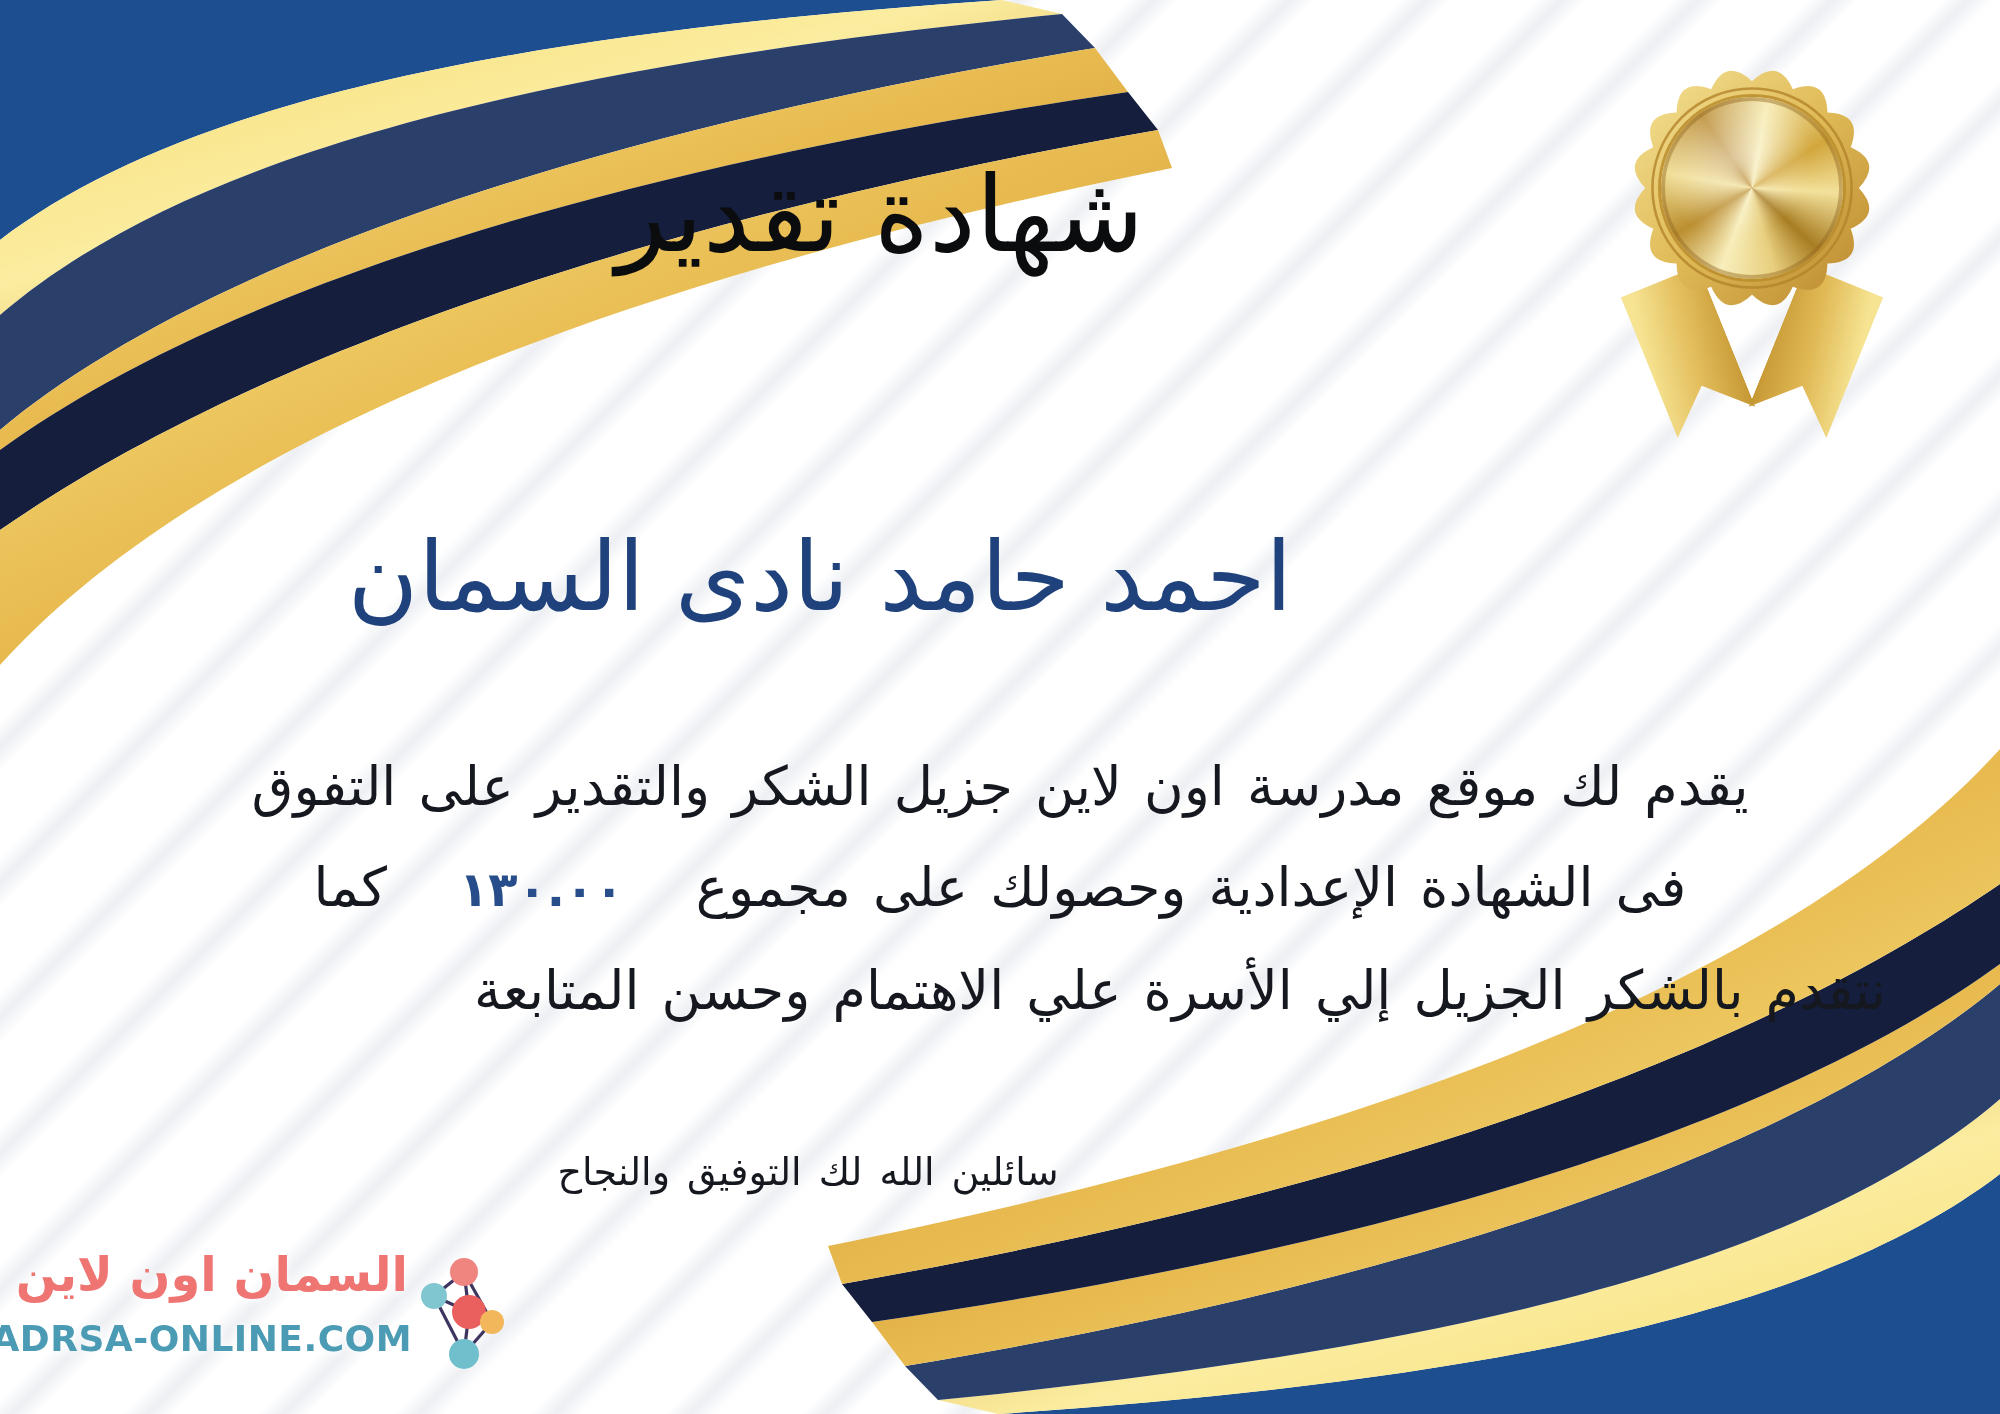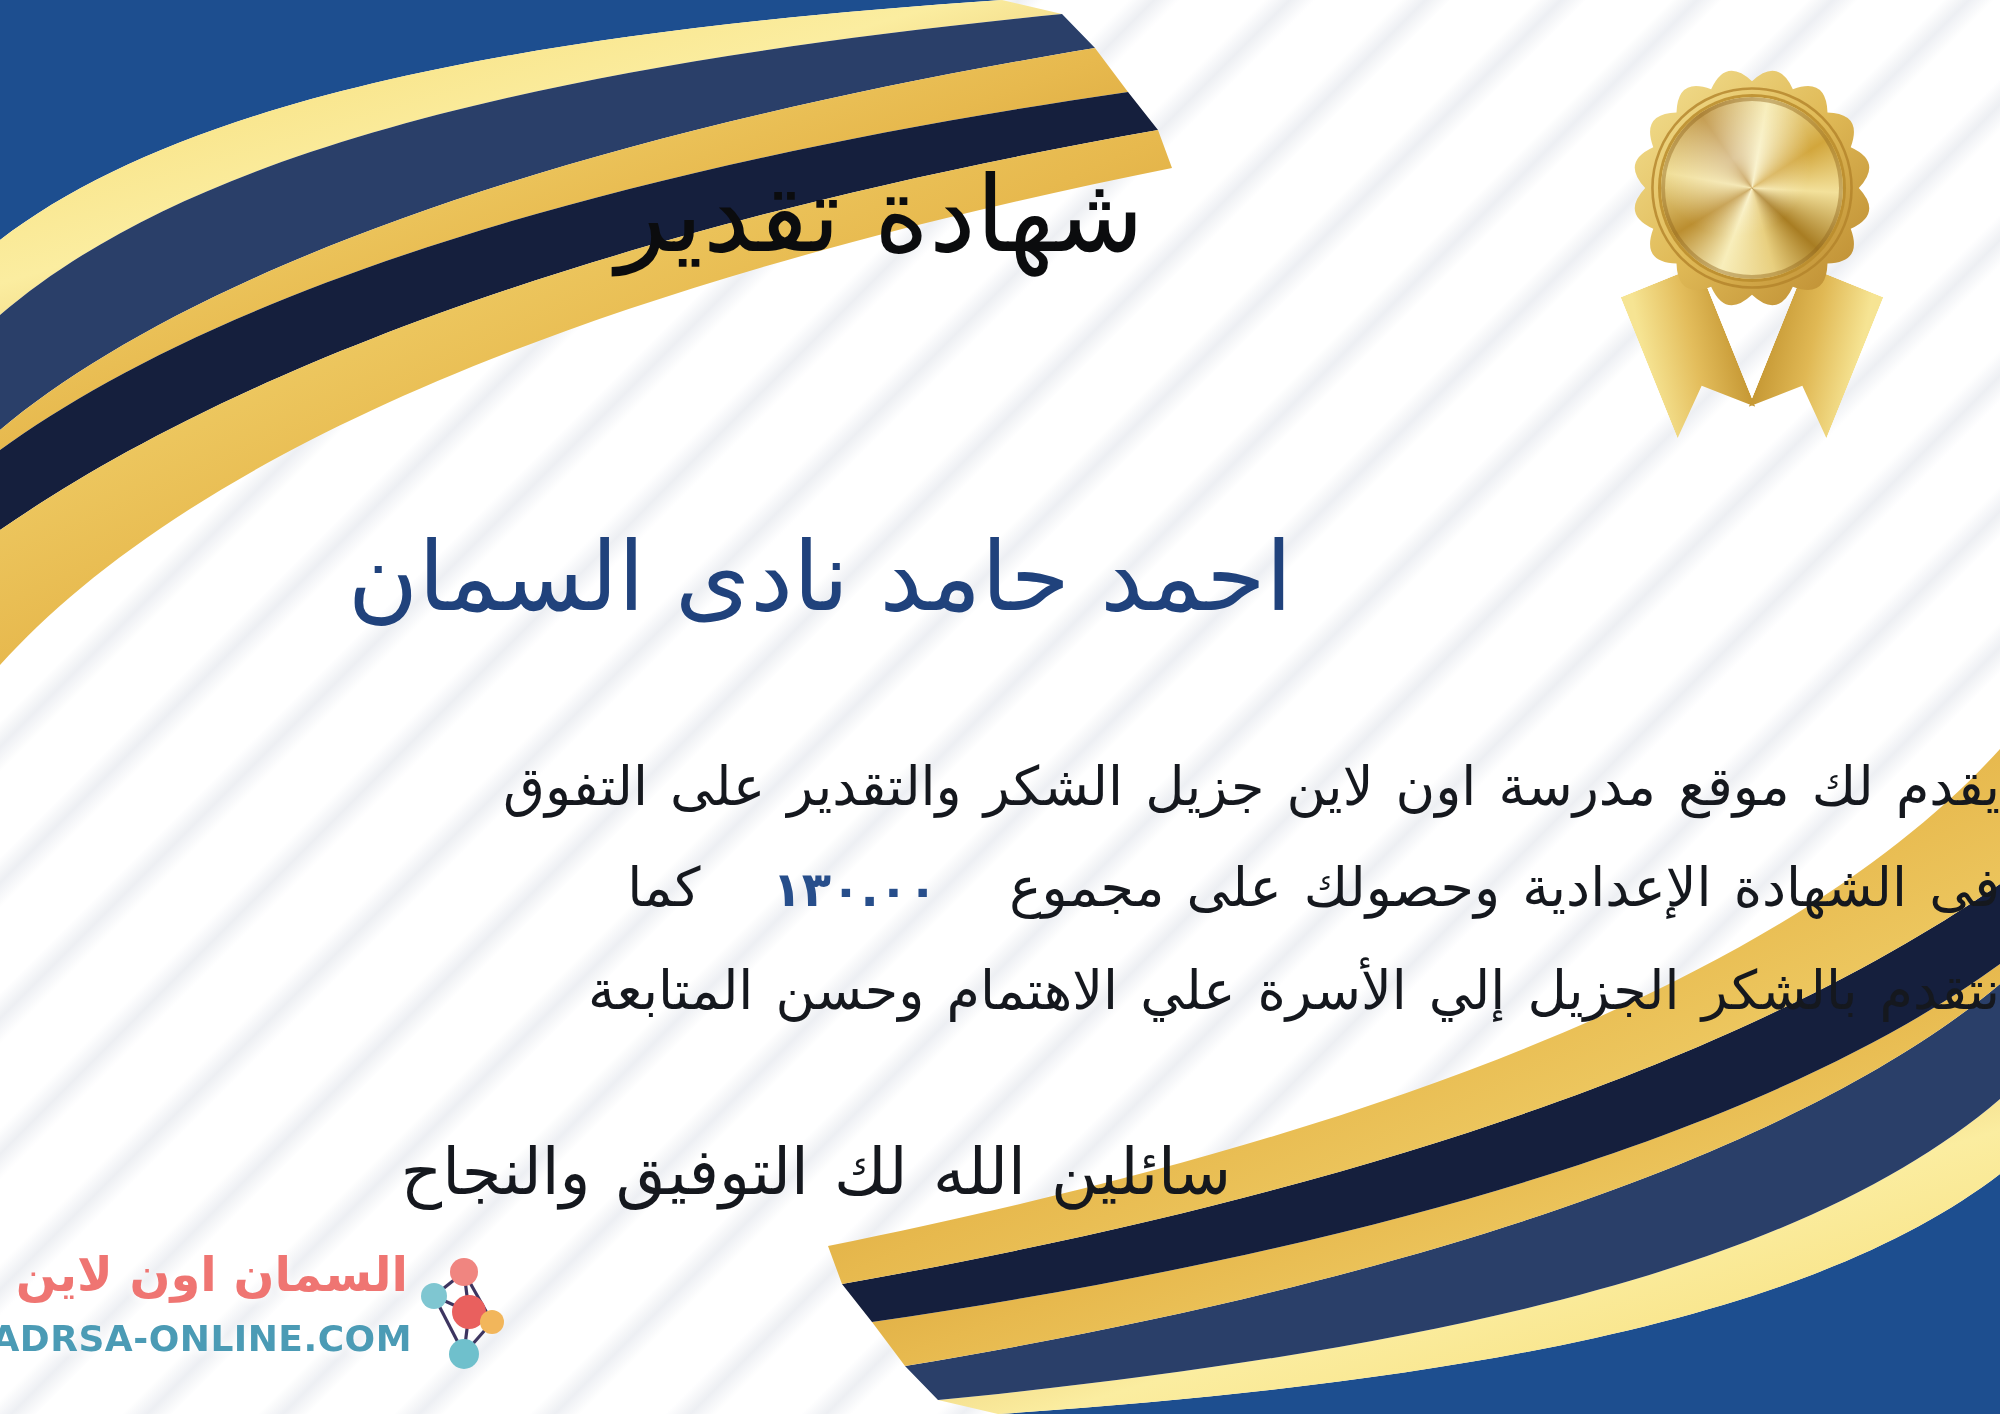--- a/index.html
+++ b/index.html
@@ -30,26 +30,26 @@
         #f0dd92 315deg,#b9892e 360deg);
     box-shadow:inset 0 0 0 4px rgba(146,105,30,.45),0 0 0 3px rgba(186,140,45,.85);}
   
   .title{position:absolute;top:150px;left:0;width:1760px;margin:0;
     font-size:105px;font-weight:normal;line-height:130px;text-align:center;
     color:#0b0c0e;direction:rtl;white-space:nowrap;}
   .student{position:absolute;top:512px;left:0;width:1640px;
     font-size:96px;font-weight:normal;line-height:130px;text-align:center;
     color:#20427c;direction:rtl;white-space:nowrap;}
   .body-text{position:absolute;top:736px;left:0;width:2000px;direction:rtl;}
-  .body-line{font-size:54px;line-height:101px;color:#15181e;
+  .body-line{font-size:54px;line-height:101px;text-align:center;color:#15181e;
     white-space:nowrap;word-spacing:5px;}
   .body-line.l3{width:1640px;}
   .score{display:inline-block;margin:0 72px;font-size:48px;font-weight:bold;color:#274e8b;}
-  .closing{position:absolute;top:1122px;left:16px;width:1600px;
-    font-size:64px;line-height:100px;text-align:center;color:#15181e;
+  .closing{position:absolute;top:1122px;left:8px;width:1600px;
+    font-size:38px;line-height:100px;text-align:center;color:#15181e;
     direction:rtl;white-space:nowrap;word-spacing:5px;}
   
   .logo{position:absolute;left:24px;top:1246px;width:476px;height:158px;direction:rtl;}
   .logo-icon{position:absolute;right:-4px;top:4px;}
   .logo-ar{position:absolute;right:92px;top:0px;font-size:48px;font-weight:bold;
     color:#ef7572;white-space:nowrap;text-shadow:0 2px 8px rgba(255,255,255,.9);}
   .logo-domain{position:absolute;right:88px;top:72px;font-size:36px;font-weight:bold;
     color:#4b9bb5;letter-spacing:.5px;white-space:nowrap;direction:ltr;
     text-shadow:0 2px 8px rgba(255,255,255,.9);}
 </style>

